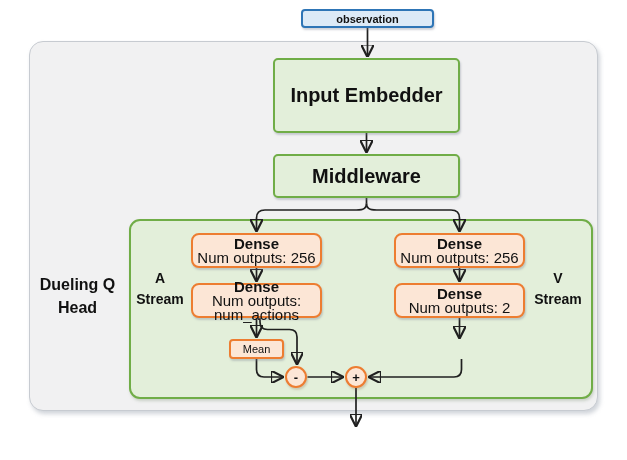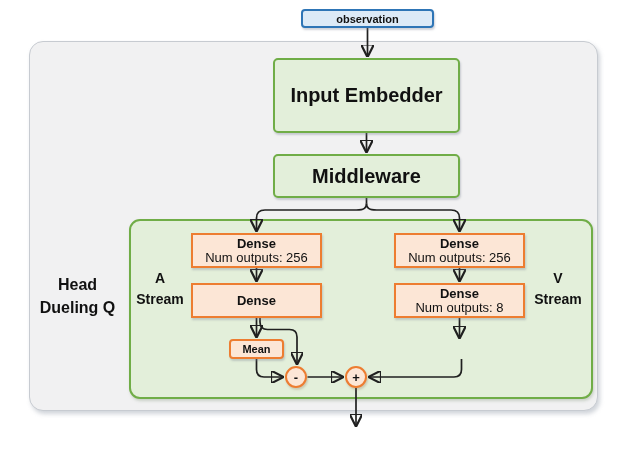--- a/index.html
+++ b/index.html
@@ -41,26 +41,26 @@
   }
   .green-node{
     background:var(--green-fill,#E3EFDA);
     border:2px solid var(--green-border,#70AD47);
     border-radius:5px;
     font-weight:bold;font-size:20px;
   }
   .orange-node{
     background:var(--orange-fill,#FCE6D6);
     border:2px solid var(--orange-border,#ED7D31);
-    border-radius:0;
-    font-size:13px;
+    border-radius:8px;
+    font-size:15px;
   }
   .orange-node .t{font-weight:bold;line-height:14px;}
   .orange-node .s{font-weight:normal;line-height:14px;text-align:center;}
-  .small-orange{font-weight:bold;font-size:11px;border-radius:4px;}
+  .small-orange{font-weight:normal;font-size:11px;border-radius:4px;}
   .op-circle{
     border-radius:50%;
     background:var(--orange-fill,#FCE6D6);
     border:2px solid var(--orange-border,#ED7D31);
     font-weight:bold;font-size:13px;line-height:1;
     display:flex;align-items:center;justify-content:center;
     z-index:4;box-shadow:1px 2px 2px rgba(150,120,90,.3);
   }
 
   
@@ -108,39 +108,40 @@
 
   <div class="abs node green-node" style="left:273px;top:58px;width:187px;height:75px;">
     <span>Input Embedder</span>
   </div>
 
   <div class="abs node green-node" style="left:273px;top:154px;width:187px;height:44px;">
     <span>Middleware</span>
   </div>
 
   <div class="abs label label-big" style="left:27px;top:273px;width:101px;">
+    <div>Dueling Q</div>
     <div>Head</div>
-    <div>Dueling Q</div>
   </div>
 
   <div class="abs label label-mid" style="left:131px;top:268px;width:58px;">
     <div>A</div>
     <div>Stream</div>
   </div>
 
   <div class="abs node orange-node" style="left:191px;top:233px;width:131px;height:35px;">
     <div>
       <div class="t">Dense</div>
       <div class="s">Num outputs: 256</div>
     </div>
   </div>
 
   <div class="abs node orange-node" style="left:191px;top:283px;width:131px;height:35px;">
     <div>
       <div class="t">Dense</div>
+      <div class="s">Num outputs: num_actions</div>
     </div>
   </div>
 
   <div class="abs node orange-node small-orange" style="left:229px;top:339px;width:55px;height:20px;">
     <span>Mean</span>
   </div>
 
   <div class="abs label label-mid" style="left:528px;top:268px;width:60px;">
     <div>V</div>
     <div>Stream</div>
@@ -149,21 +150,21 @@
   <div class="abs node orange-node" style="left:394px;top:233px;width:131px;height:35px;">
     <div>
       <div class="t">Dense</div>
       <div class="s">Num outputs: 256</div>
     </div>
   </div>
 
   <div class="abs node orange-node" style="left:394px;top:283px;width:131px;height:35px;">
     <div>
       <div class="t">Dense</div>
-      <div class="s">Num outputs: 8</div>
+      <div class="s">Num outputs: 2</div>
     </div>
   </div>
 
 
   <div class="abs op-circle" style="left:285px;top:366px;width:22px;height:22px;">
     <span>-</span>
   </div>
   <div class="abs op-circle" style="left:345px;top:366px;width:22px;height:22px;">
     <span>+</span>
   </div>

